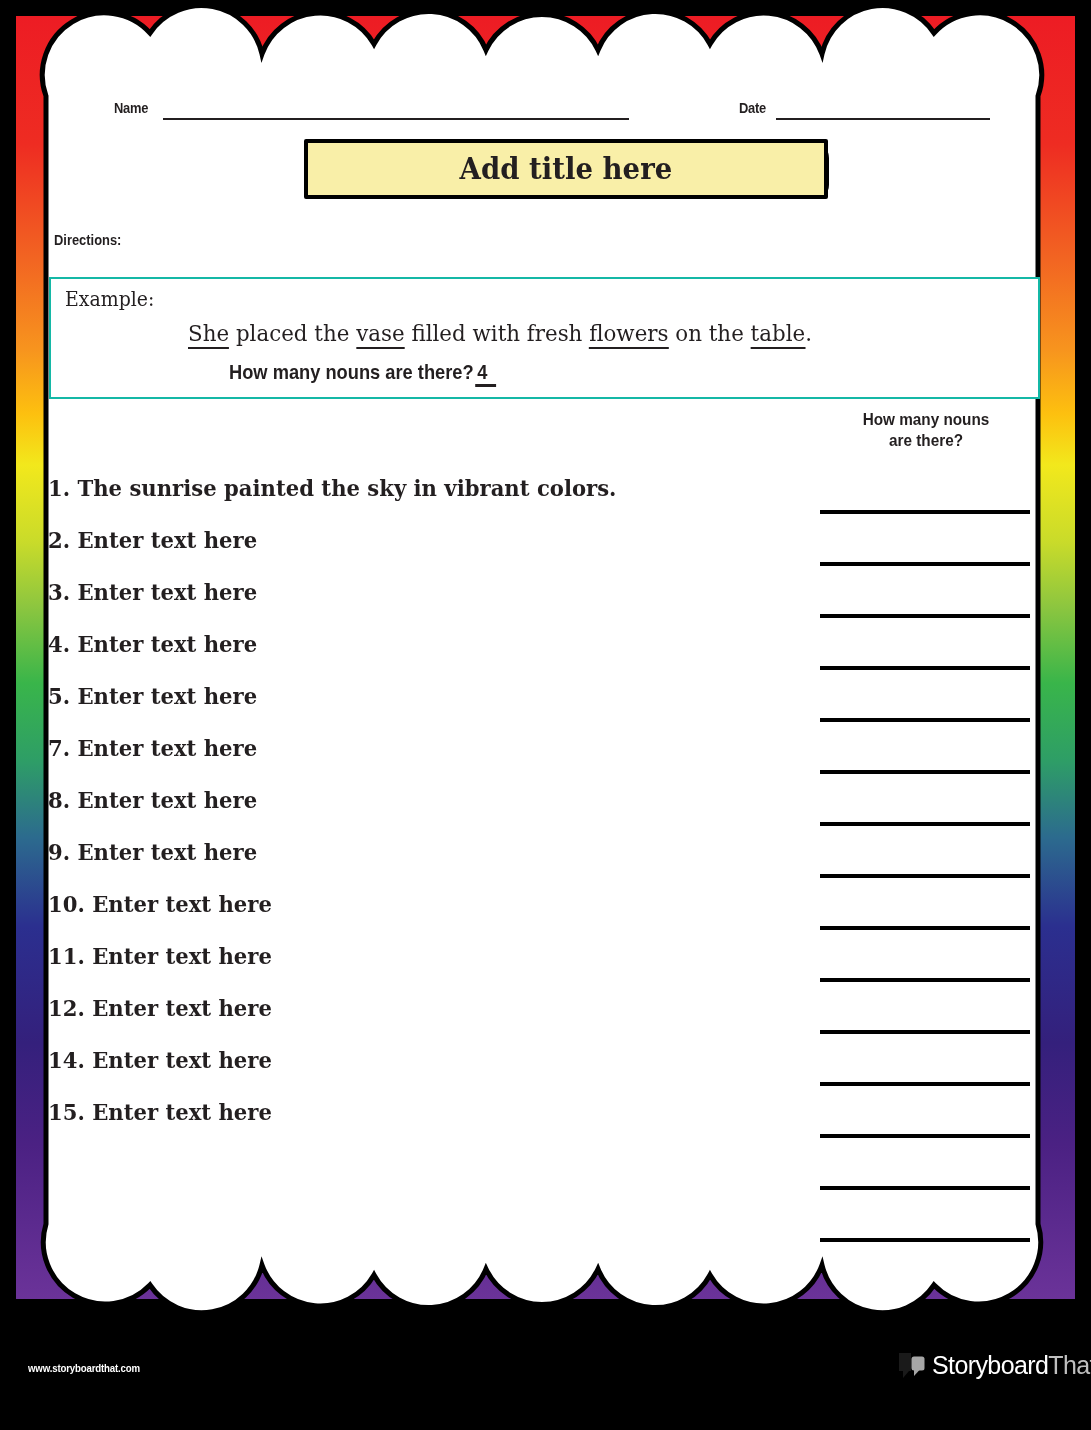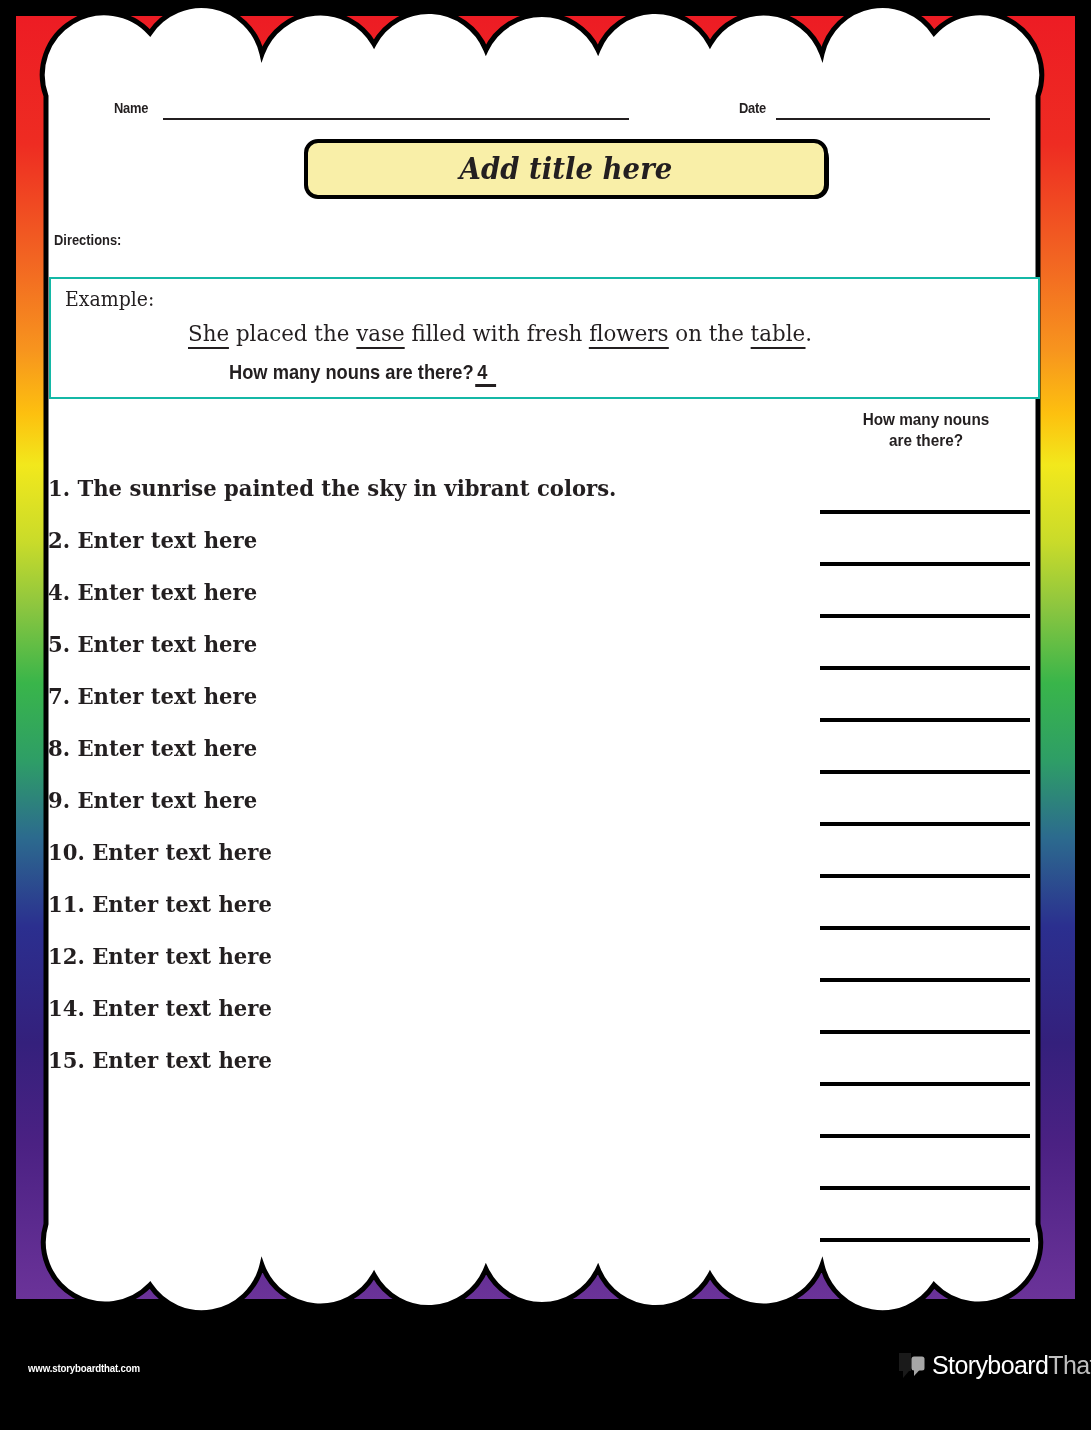--- a/index.html
+++ b/index.html
@@ -109,25 +109,24 @@
     border-radius: 14px;
   }
   #title-banner {
     position: absolute;
     left: 0px;
     top: 0px;
     width: 516px;
     height: 52px;
     background: #F9EFA8;
     border: 4px solid #000000;
-    border-radius: 14px;
+    border-radius: 2px;
     display: flex;
     align-items: center;
     justify-content: center;
-    font-style: italic;
   }
   #title-text {
     font-family: "DejaVu Serif", serif;
     font-weight: bold;
     font-size: 29px;
     color: #231F20;
     letter-spacing: 0px;
     transform: scaleX(0.95);
   }
 
@@ -359,20 +358,23 @@
     </div>
 
     <div id="question-list">
         <div class="question-row">
           <span class="question-text">1. The sunrise painted the sky in vibrant colors.</span>
         </div>
         <div class="question-row">
           <span class="question-text">2. Enter text here</span>
         </div>
         <div class="question-row">
+          <span class="question-text">3. Enter text here</span>
+        </div>
+        <div class="question-row">
           <span class="question-text">4. Enter text here</span>
         </div>
         <div class="question-row">
           <span class="question-text">5. Enter text here</span>
         </div>
         <div class="question-row">
           <span class="question-text">7. Enter text here</span>
         </div>
         <div class="question-row">
           <span class="question-text">8. Enter text here</span>

